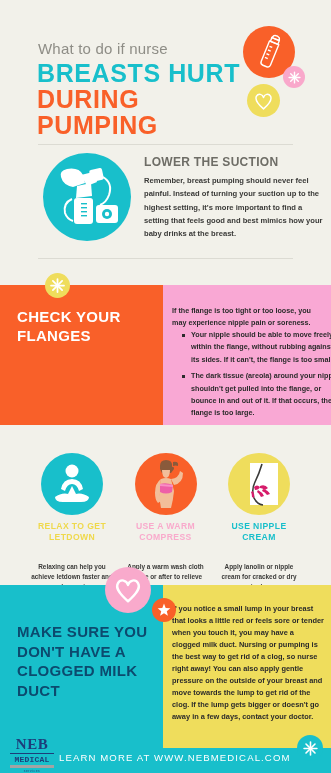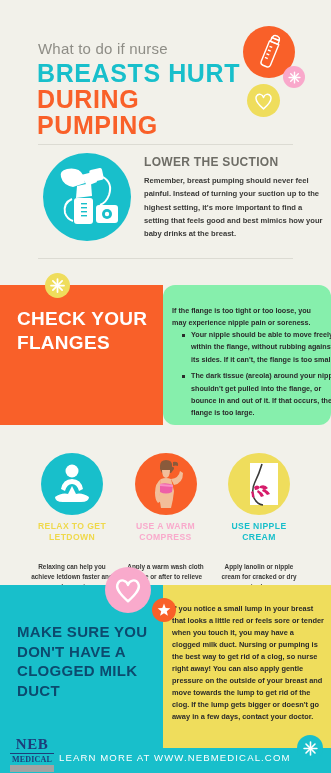--- a/index.html
+++ b/index.html
@@ -51,24 +51,24 @@
   }
   .suction-body{
     position:absolute;left:144px;top:26px;width:182px;
     font-size:7.6px;line-height:1.75;color:#3A3A38;font-weight:bold;
   }
   .suction-rule{position:absolute;left:38px;top:110px;width:255px;height:1px;background:#DCDBD3;}
 
   
   .flanges{position:relative;height:140px;display:flex;}
   .flanges-left{width:163px;background:#F96029;position:relative;}
-  .flanges-right{flex:1;background:#86efac;position:relative;border-radius:12px;}
+  .flanges-right{flex:1;background:#f9a8d4;position:relative;}
   .flanges-title{
     position:absolute;left:17px;top:22px;color:#FFFFFF;font-weight:bold;
-    font-size:19px;line-height:1.28;letter-spacing:.3px;
+    font-size:15px;line-height:1.28;letter-spacing:.3px;
   }
   .flanges-intro{
     position:absolute;left:9px;top:20px;width:152px;
     font-size:7.2px;line-height:1.72;color:#2B2B2B;font-weight:bold;
   }
   .flanges-list{
     position:absolute;left:16px;top:44px;width:148px;margin:0;padding:0 0 0 12px;
     font-size:7.2px;line-height:1.72;color:#2B2B2B;font-weight:bold;
   }
   .flanges-list li{margin-bottom:4px;list-style:none;position:relative;}
@@ -127,22 +127,22 @@
   }
   .logo{
     position:absolute;left:10px;top:3px;z-index:7;width:44px;text-align:center;
     color:#1D3D7A;
   }
   .logo-neb{
     font-family:"Liberation Serif", serif;font-weight:bold;font-size:15px;letter-spacing:.5px;
     line-height:1;border-bottom:1.2px solid #1D3D7A;padding-bottom:1px;
   }
   .logo-med{
-    font-family:Liberation Serif, serif;font-weight:bold;font-size:8px;letter-spacing:.2px;
-    line-height:1.2;border-bottom:7px solid #a3a3a3;padding-bottom:0px;margin-top:1px;
+    font-family:Liberation Mono, monospace;font-weight:bold;font-size:8px;letter-spacing:.2px;
+    line-height:1.2;border-bottom:3px solid #a3a3a3;padding-bottom:0px;margin-top:1px;
   }
   .logo-svc{font-size:3.2px;letter-spacing:.6px;margin-top:1px;}
   .badge-teal-foot{
     position:absolute;left:297px;top:735px;width:26px;height:26px;border-radius:50%;
     background:#18BFCB;display:flex;align-items:center;justify-content:center;z-index:8;
   }
 </style>
 </head>
 <body>
 

